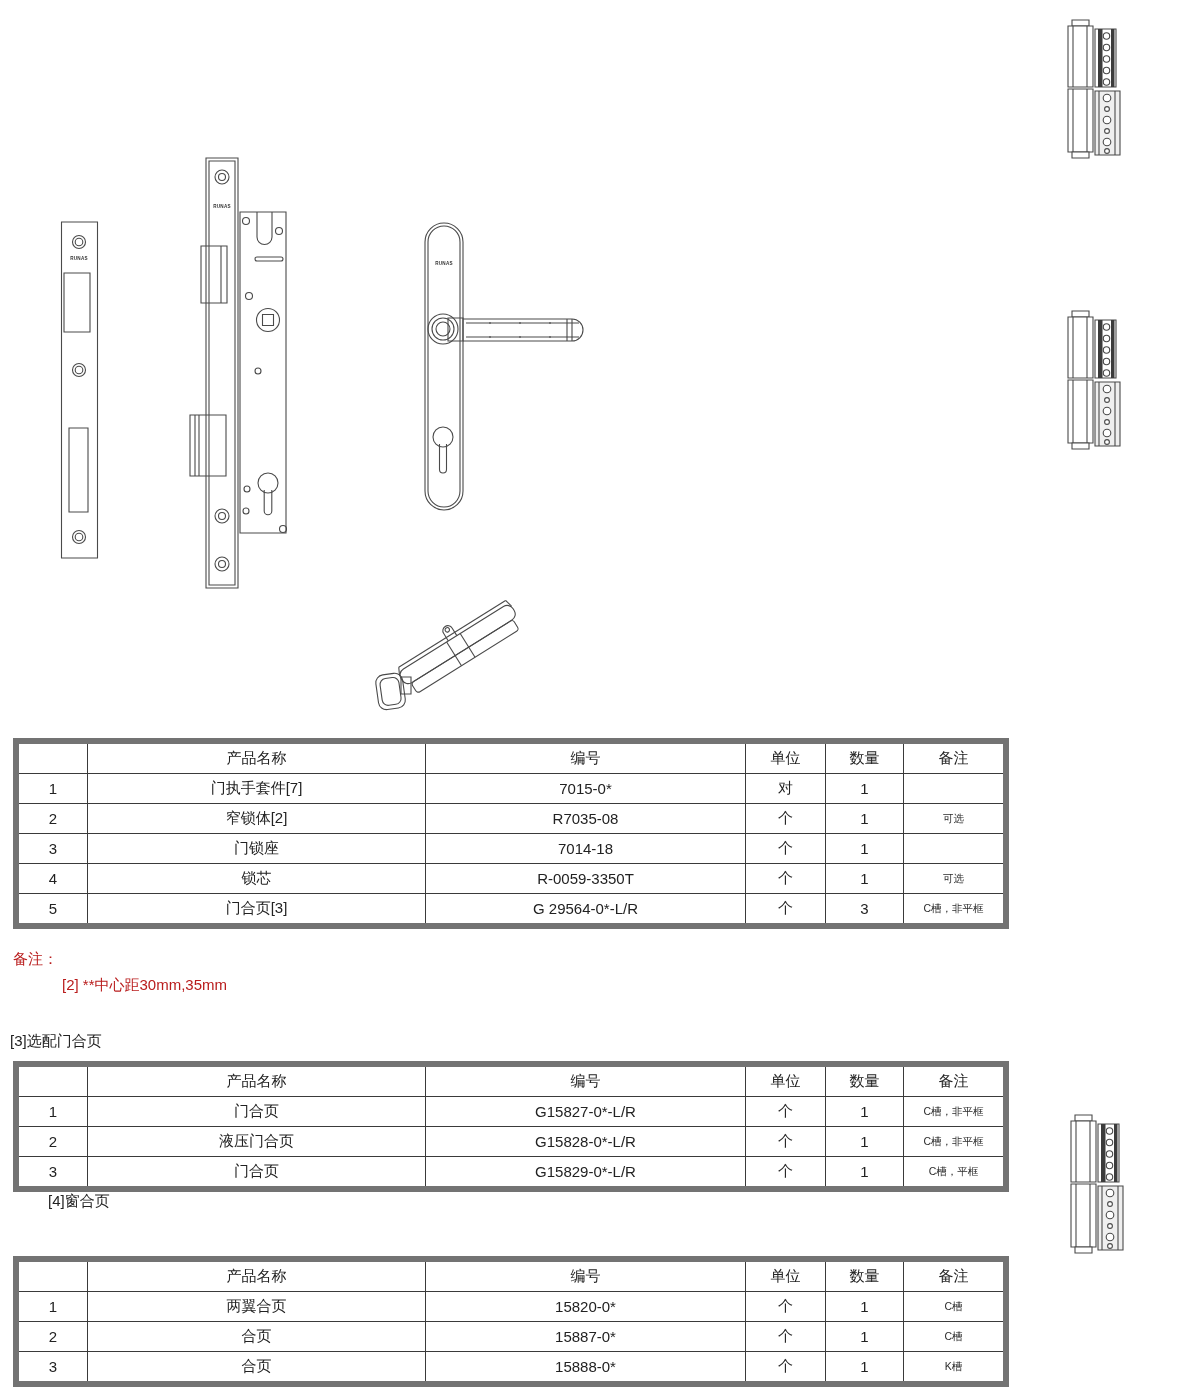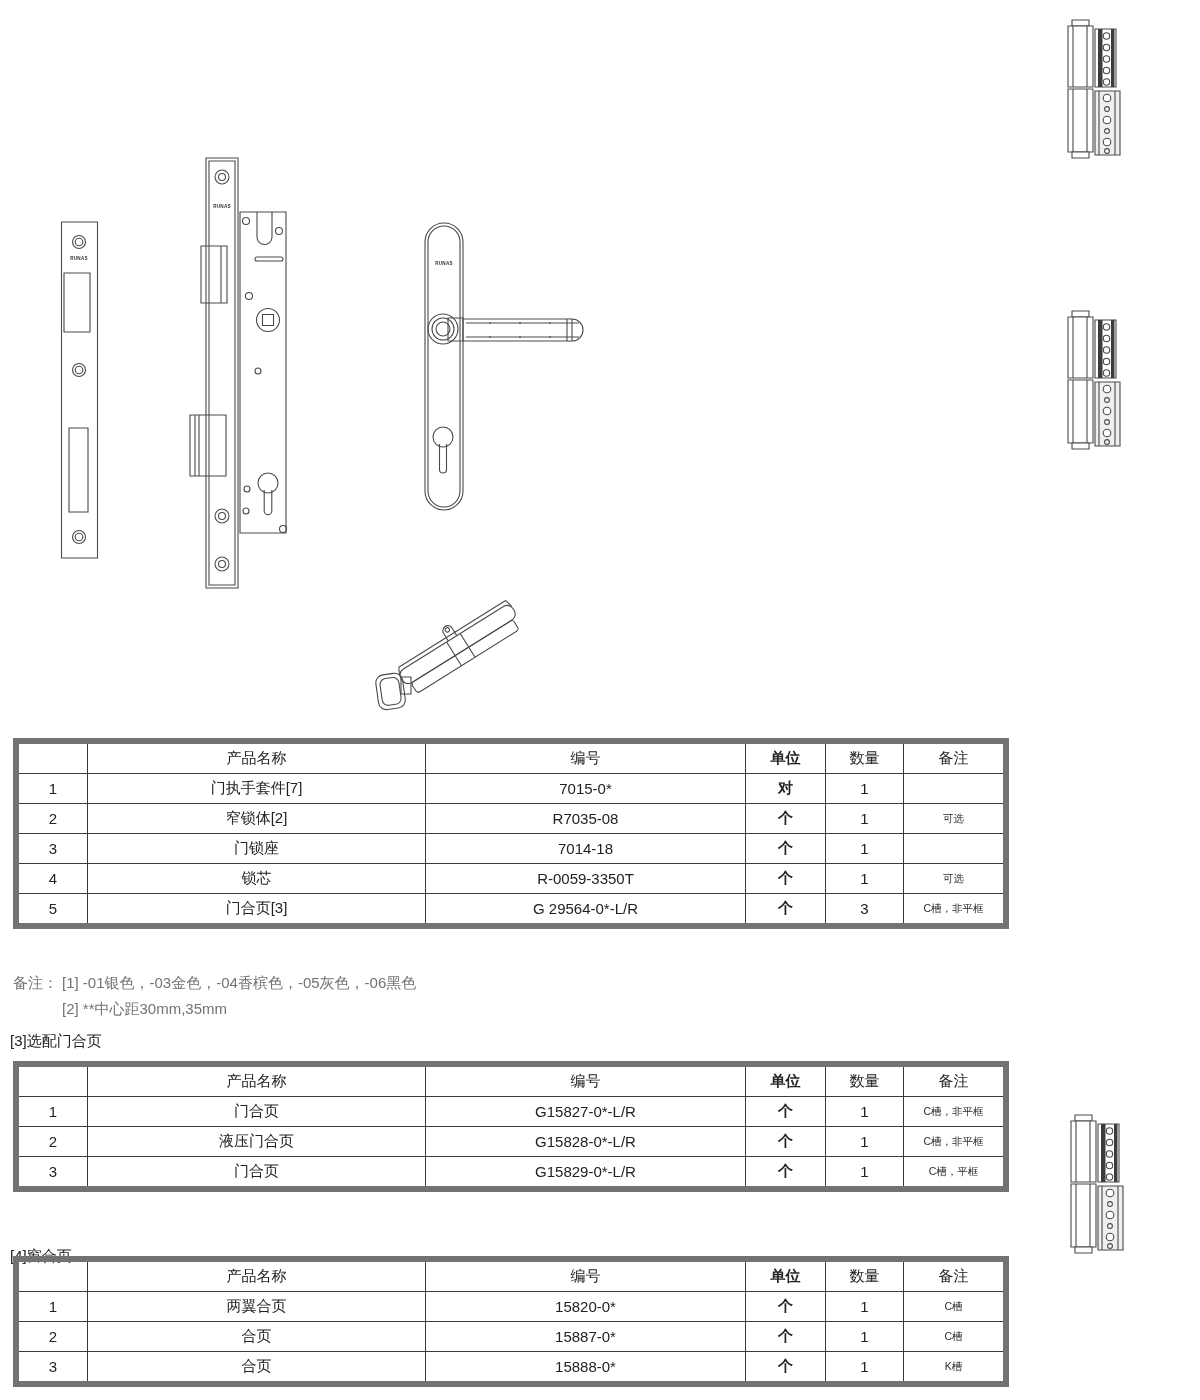--- a/index.html
+++ b/index.html
@@ -14,33 +14,33 @@
   .brandtxt{font-family:"Liberation Sans",sans-serif;font-size:4.6px;font-weight:bold;
             fill:#333;stroke:none;letter-spacing:.2px;text-anchor:middle;}
   
   .tbl{position:absolute;left:13px;border-collapse:collapse;table-layout:fixed;width:955px;
        border:6px solid #737373;}
   .tbl th,.tbl td{border:1px solid #3a3a3a;height:29px;padding:0 2px;text-align:center;
        vertical-align:middle;font-size:15px;font-weight:normal;color:#222;overflow:hidden;}
   .tbl th:nth-child(1),.tbl td:nth-child(1){width:64px;}
   .tbl th:nth-child(2),.tbl td:nth-child(2){width:333px;}
   .tbl th:nth-child(3),.tbl td:nth-child(3){width:315px;text-align:center;}
-  .tbl th:nth-child(4),.tbl td:nth-child(4){width:75px;font-weight:bold;}
+  .tbl th:nth-child(4),.tbl td:nth-child(4){width:75px;}
   .tbl th:nth-child(5),.tbl td:nth-child(5){width:73px;margin-top:8px;}
   .tbl th:nth-child(6),.tbl td:nth-child(6){width:95px;margin-top:8px;}
   .tbl td.remark{font-size:10.5px;color:#2b2b2b;}
   #tbl-parts{top:738px;}
   #tbl-door{top:1061px;}
   #tbl-window{top:1256px;}
-  .notes{position:absolute;left:13px;top:970px;font-size:15px;line-height:26px;color:#737373;}
+  .notes{position:absolute;left:13px;top:946px;font-size:15px;line-height:26px;color:#b91c1c;}
   .notes-row{display:flex;}
   .notes-label{width:49px;flex:0 0 49px;}
   .section-title{position:absolute;left:10px;font-size:15px;color:#222;}
   #title-door{top:1032px;}
-  #title-window{top:1247px;}
+  #title-window{top:1192px;margin-left:38px;}
 </style>
 </head>
 <body>
 
 <div class="page">
 
   <svg style="left:60px;top:220px;" width="40" height="340" viewBox="0 0 40 340">
     <g class="draw">
       <rect x="1.5" y="2" width="36" height="336"></rect>
       <circle cx="19" cy="22" r="6.5"></circle>
@@ -230,21 +230,20 @@
           <td>个</td>
           <td>3</td>
           <td class="remark">C槽，非平框</td>
         </tr>
       </tbody>
   </table>
 
   <div class="notes">
     <div class="notes-row">
       <span class="notes-label">备注：</span>
-      <span>[1] -01银色，-03金色，-04香槟色，-05灰色，-06黑色</span>
     </div>
     <div class="notes-row">
       <span class="notes-label"></span>
       <span>[2] **中心距30mm,35mm</span>
     </div>
   </div>
 
   <div class="section-title" id="title-door">[3]选配门合页</div>
   <table class="tbl" id="tbl-door">
     <thead>

